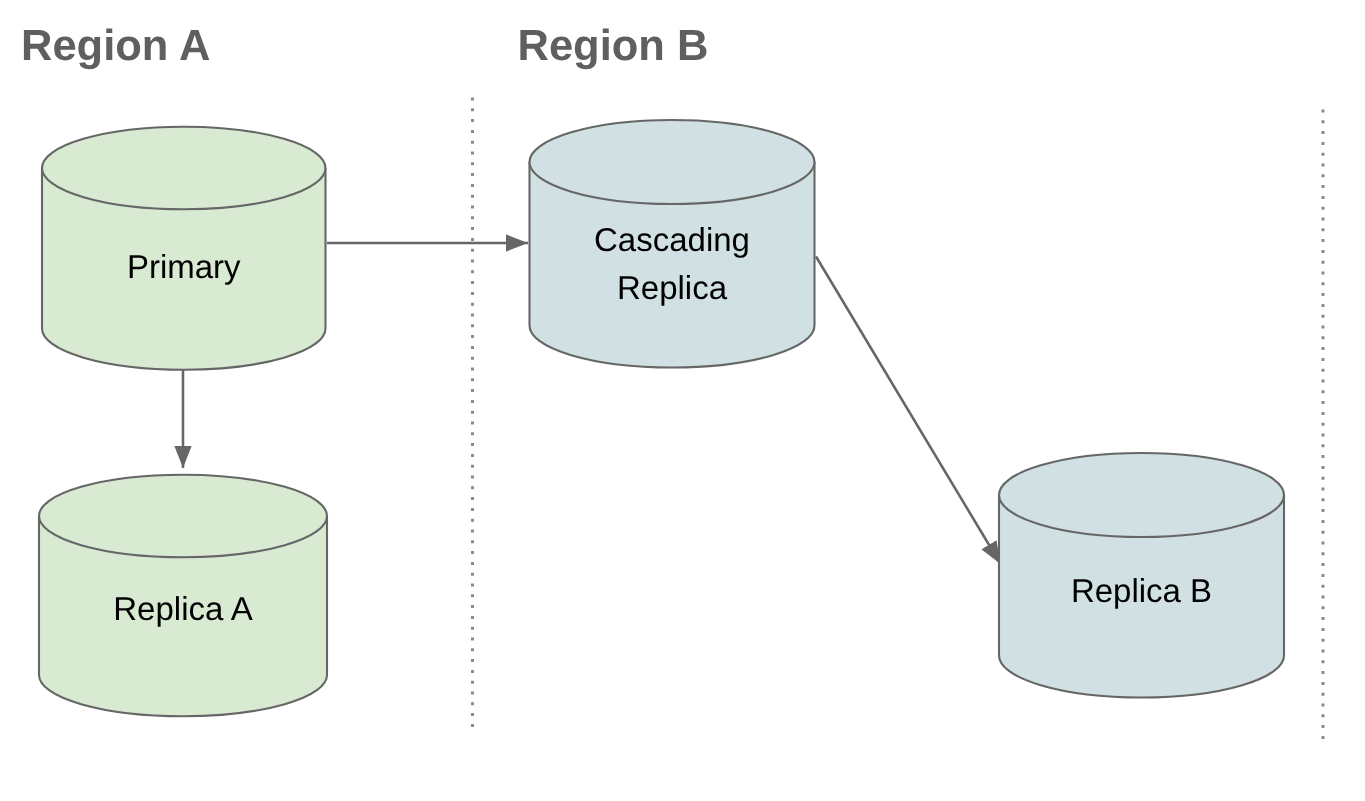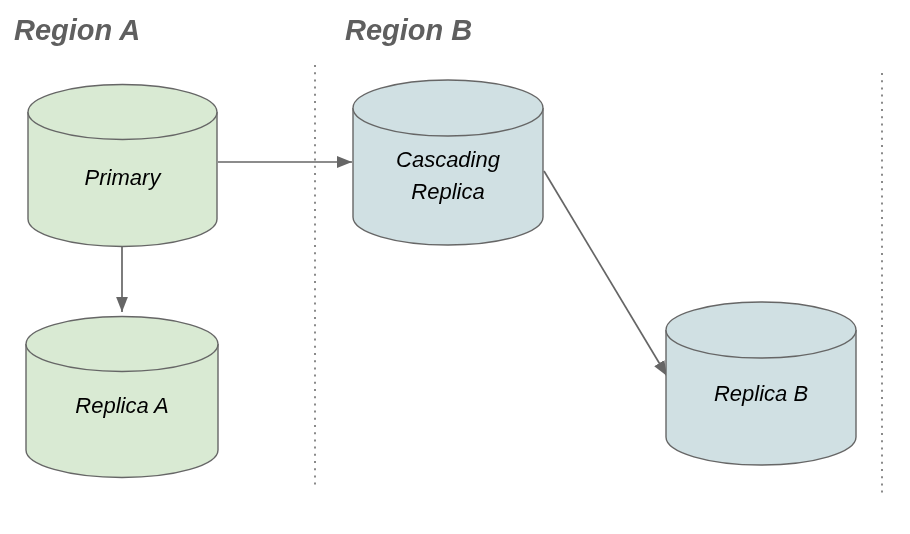--- a/index.html
+++ b/index.html
@@ -8,21 +8,20 @@
     background: #ffffff;
     width: 910px;
     height: 534px;
     overflow: hidden;
   }
   .diagram-wrap {
     position: relative;
     width: 744px;
     height: 534px;
     font-family: "Liberation Sans", sans-serif;
-    font-style: italic;
   }
   svg { display: block; }
   text.region-title {
     font-family: "Liberation Sans", sans-serif;
     font-size: 29px;
     font-weight: bold;
   }
   text.node-label {
     font-family: "Liberation Sans", sans-serif;
     font-size: 22px;

